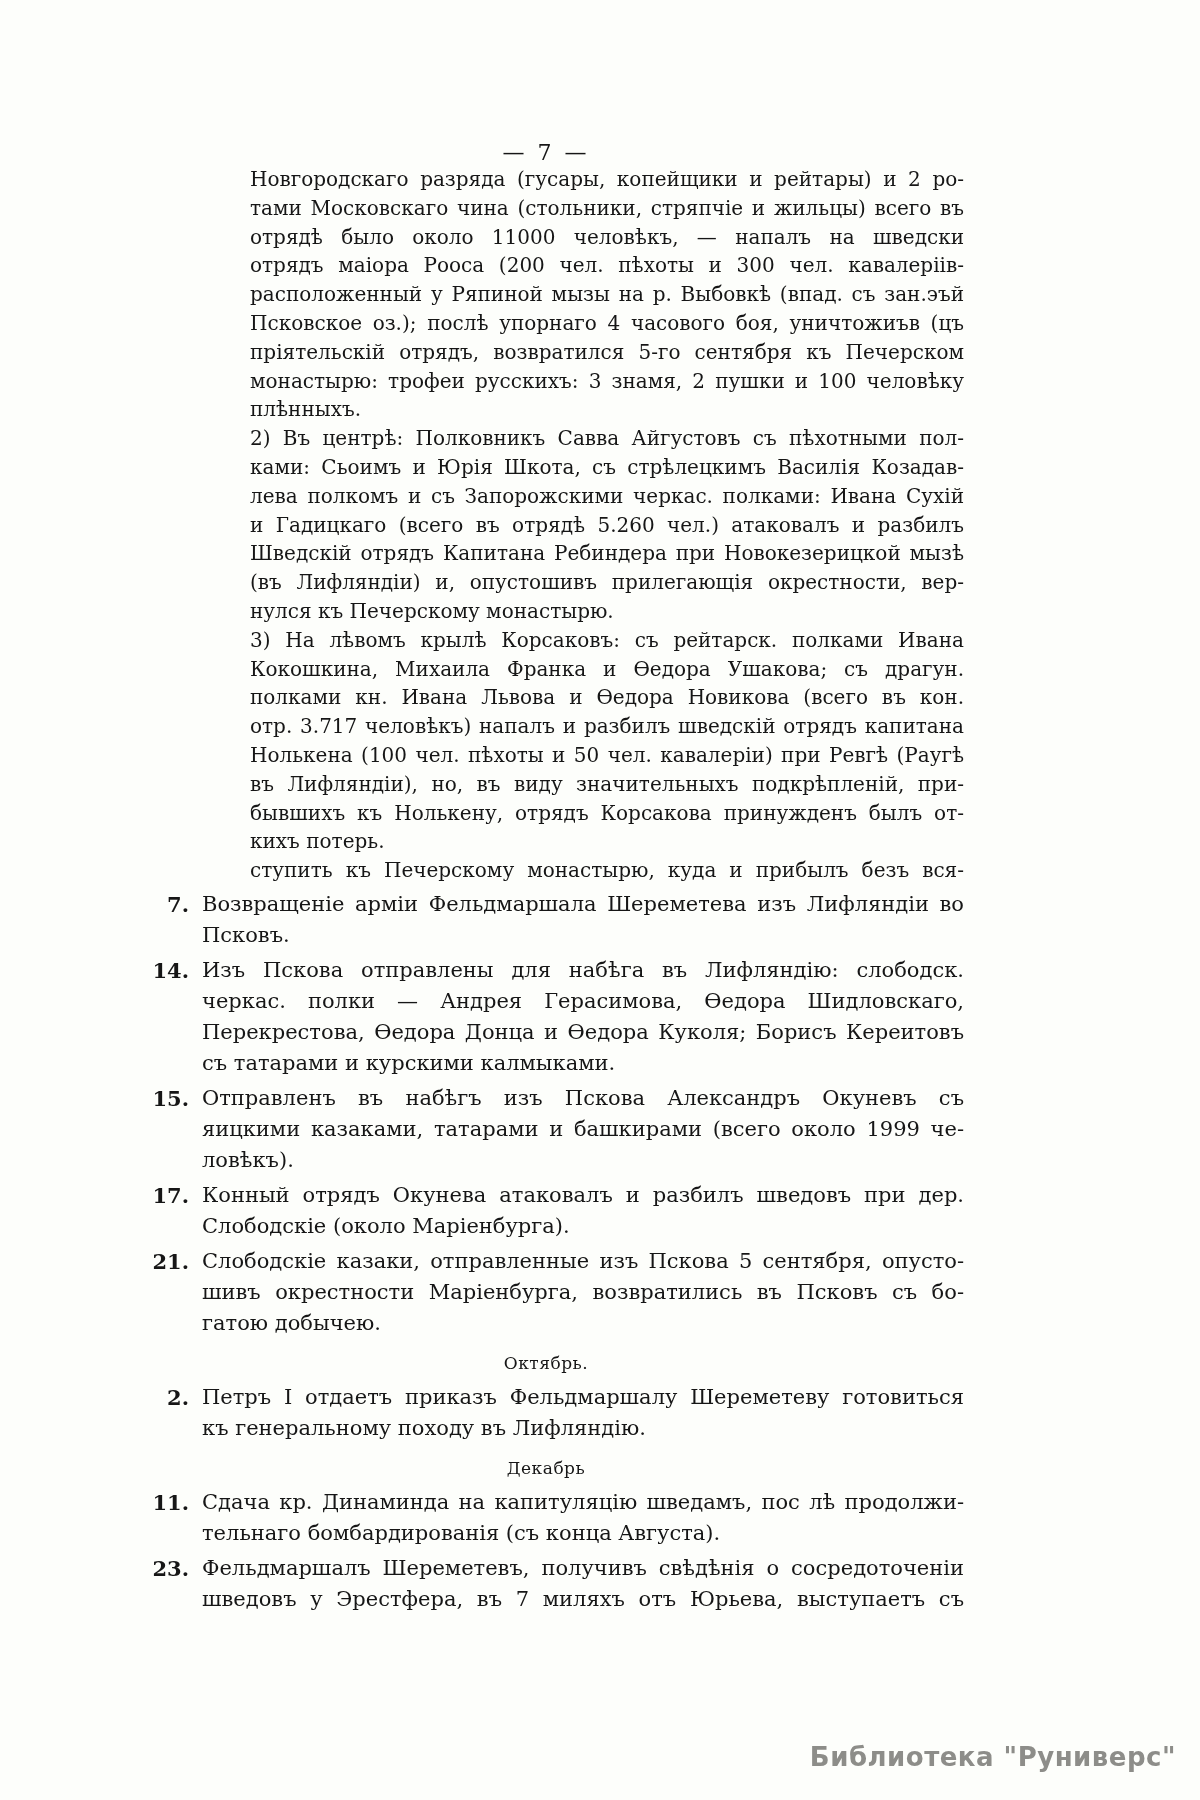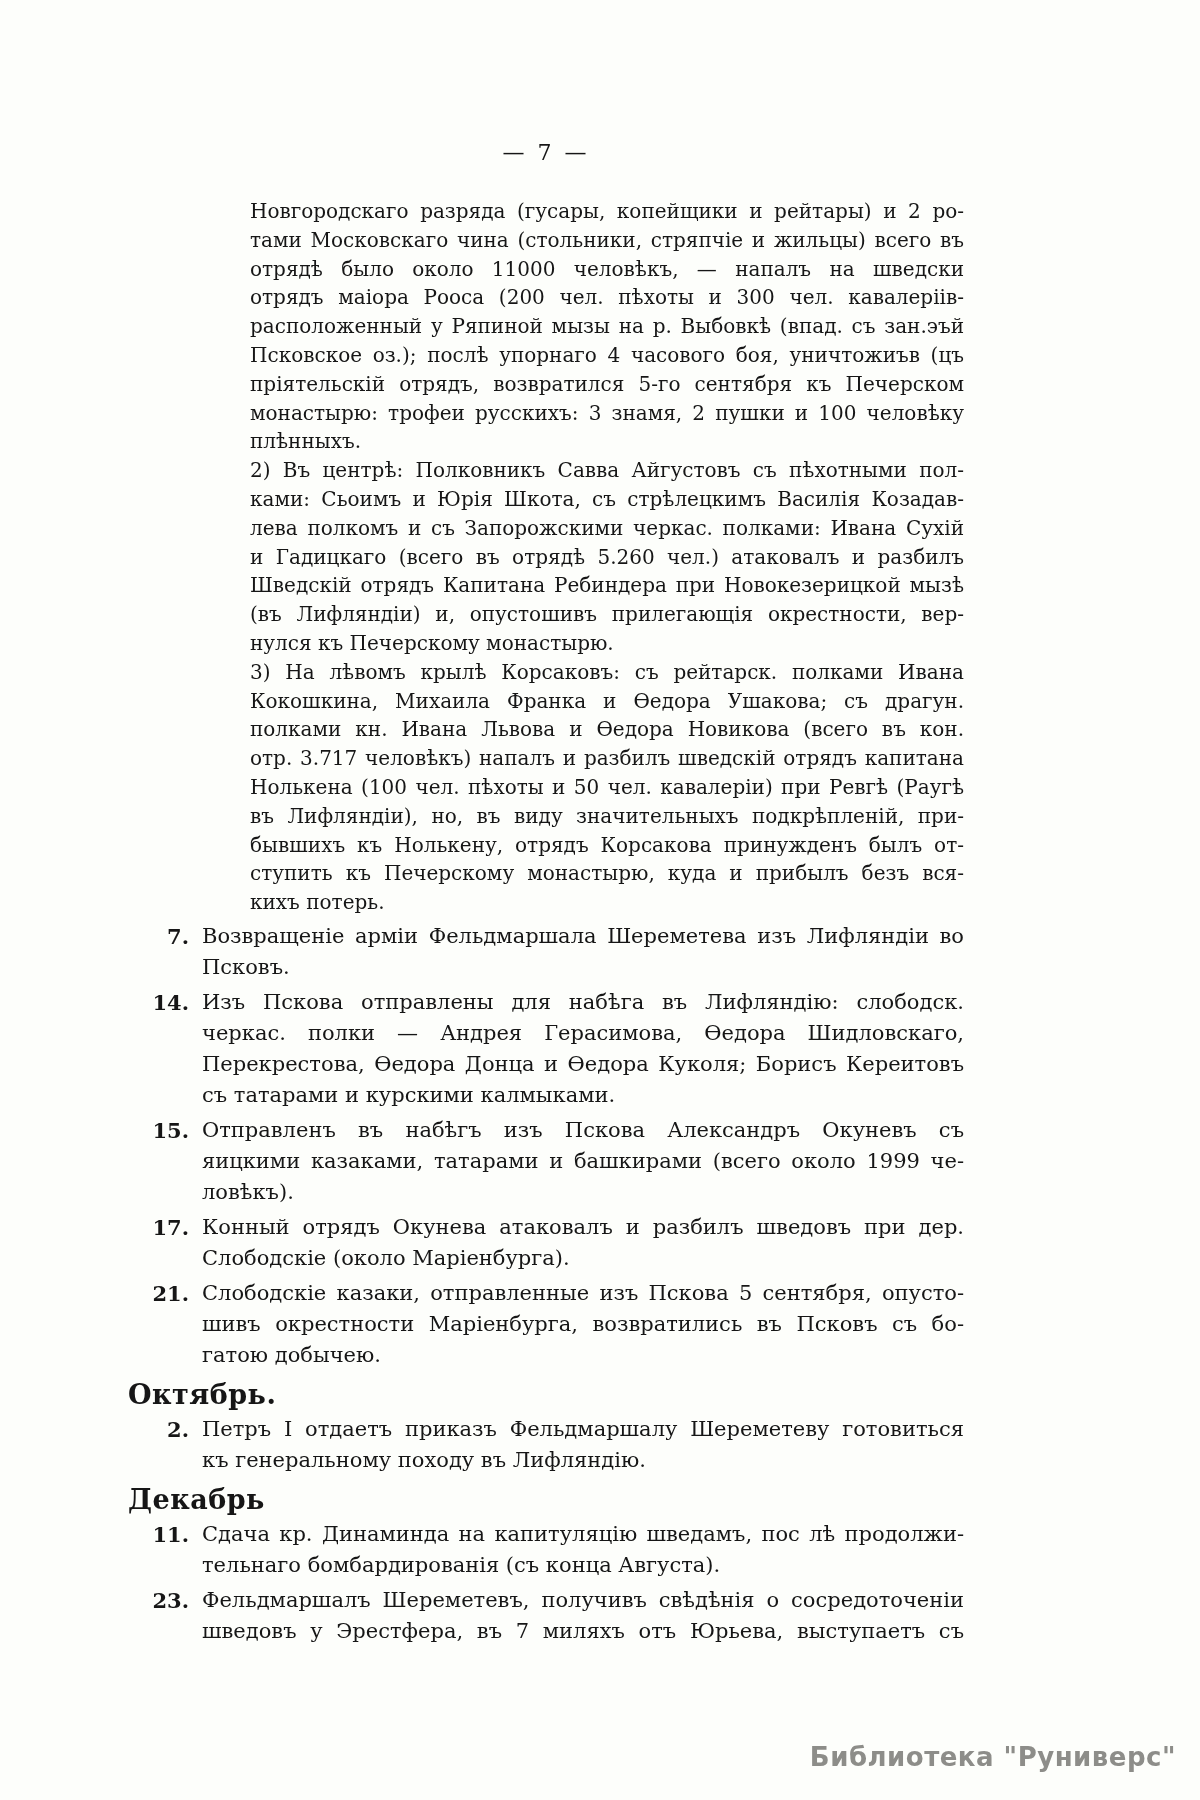--- a/index.html
+++ b/index.html
@@ -16,21 +16,20 @@
     padding-top:140px;
     margin-left:128px;
     width:836px;
     text-align:center;
     font-size:22px;
     letter-spacing:3px;
   }
   .content {
     margin-left:128px;
     width:836px;
-    margin-top:32px;
   }
   .para-block { margin-left:122px; width:714px; }
   .para-line {
     font-size:20px;
     line-height:28.8px;
     text-align:justify;
     text-align-last:justify;
     white-space:normal;
     overflow:hidden;
     max-height:29px;
@@ -51,25 +50,26 @@
   .entry-line {
     font-size:21px;
     line-height:31px;
     text-align:justify;
     text-align-last:justify;
     overflow:hidden;
     max-height:31px;
   }
   .entry-line.last { text-align-last:left; }
   .month-heading {
-    font-weight:bold;
-    font-size:27px;
+    font-weight:normal;
+    font-size:17px;
     line-height:30px;
     margin-top:9px;
     letter-spacing:0.5px;
+    text-align:center;
   }
   .watermark {
     position:absolute;
     top:1742px;
     right:24px;
     font-family:"DejaVu Sans","Liberation Sans",sans-serif;
     font-weight:bold;
     font-size:26px;
     color:#8d8d89;
     letter-spacing:0.5px;
@@ -103,22 +103,22 @@
         <div class="para-line last">нулся къ Печерскому монастырю.</div>
       </div>
       <div class="para-block">
         <div class="para-line">3) На лѣвомъ крылѣ Корсаковъ: съ рейтарск. полками Ивана</div>
         <div class="para-line">Кокошкина, Михаила Франка и Ѳедора Ушакова; съ драгун.</div>
         <div class="para-line">полками кн. Ивана Львова и Ѳедора Новикова (всего въ кон.</div>
         <div class="para-line">отр. 3.717 человѣкъ) напалъ и разбилъ шведскій отрядъ капитана</div>
         <div class="para-line">Нолькена (100 чел. пѣхоты и 50 чел. кавалеріи) при Ревгѣ (Раугѣ</div>
         <div class="para-line">въ Лифляндіи), но, въ виду значительныхъ подкрѣпленій, при-</div>
         <div class="para-line">бывшихъ къ Нолькену, отрядъ Корсакова принужденъ былъ от-</div>
+        <div class="para-line last">кихъ потерь.</div>
         <div class="para-line">ступить къ Печерскому монастырю, куда и прибылъ безъ вся-</div>
-        <div class="para-line last">кихъ потерь.</div>
       </div>
       <div class="entry">
         <div class="entry-num">7.</div>
         <div class="entry-lines">
           <div class="entry-line">Возвращеніе арміи Фельдмаршала Шереметева изъ Лифляндіи во</div>
           <div class="entry-line last">Псковъ.</div>
         </div>
       </div>
       <div class="entry">
         <div class="entry-num">14.</div>

